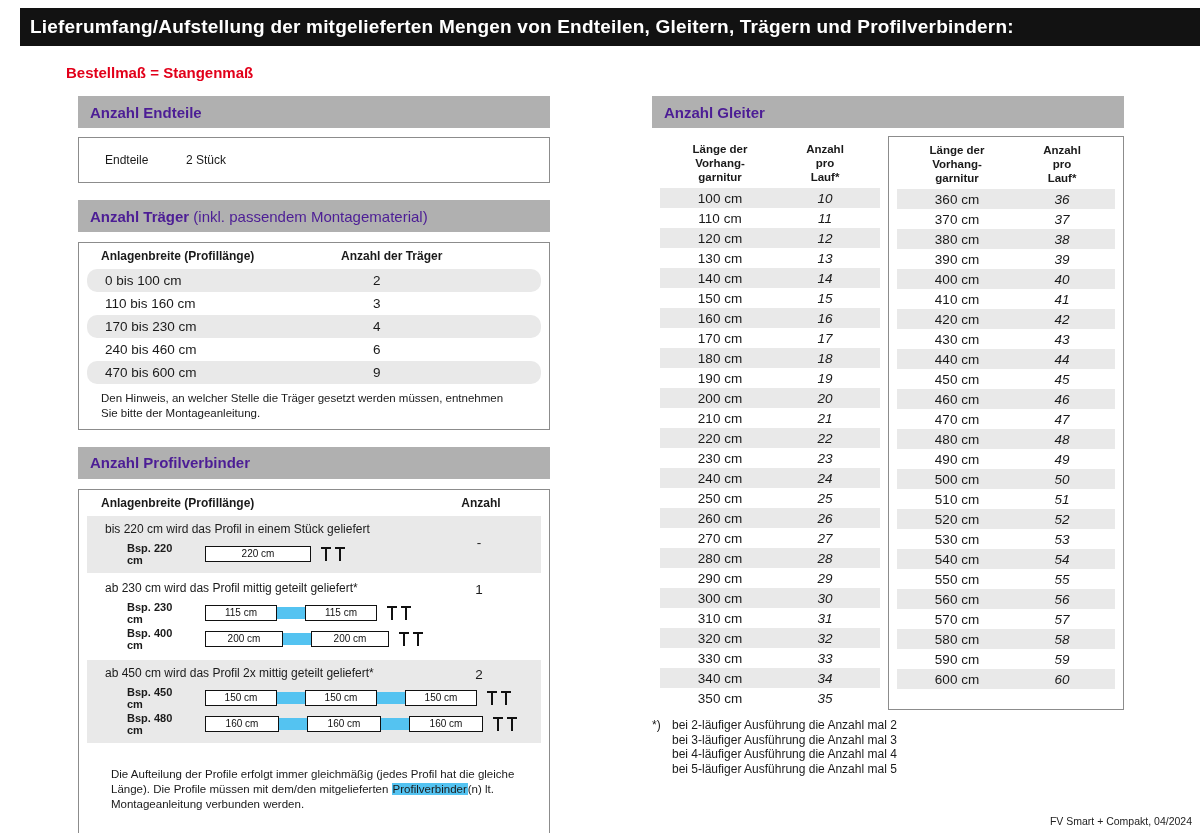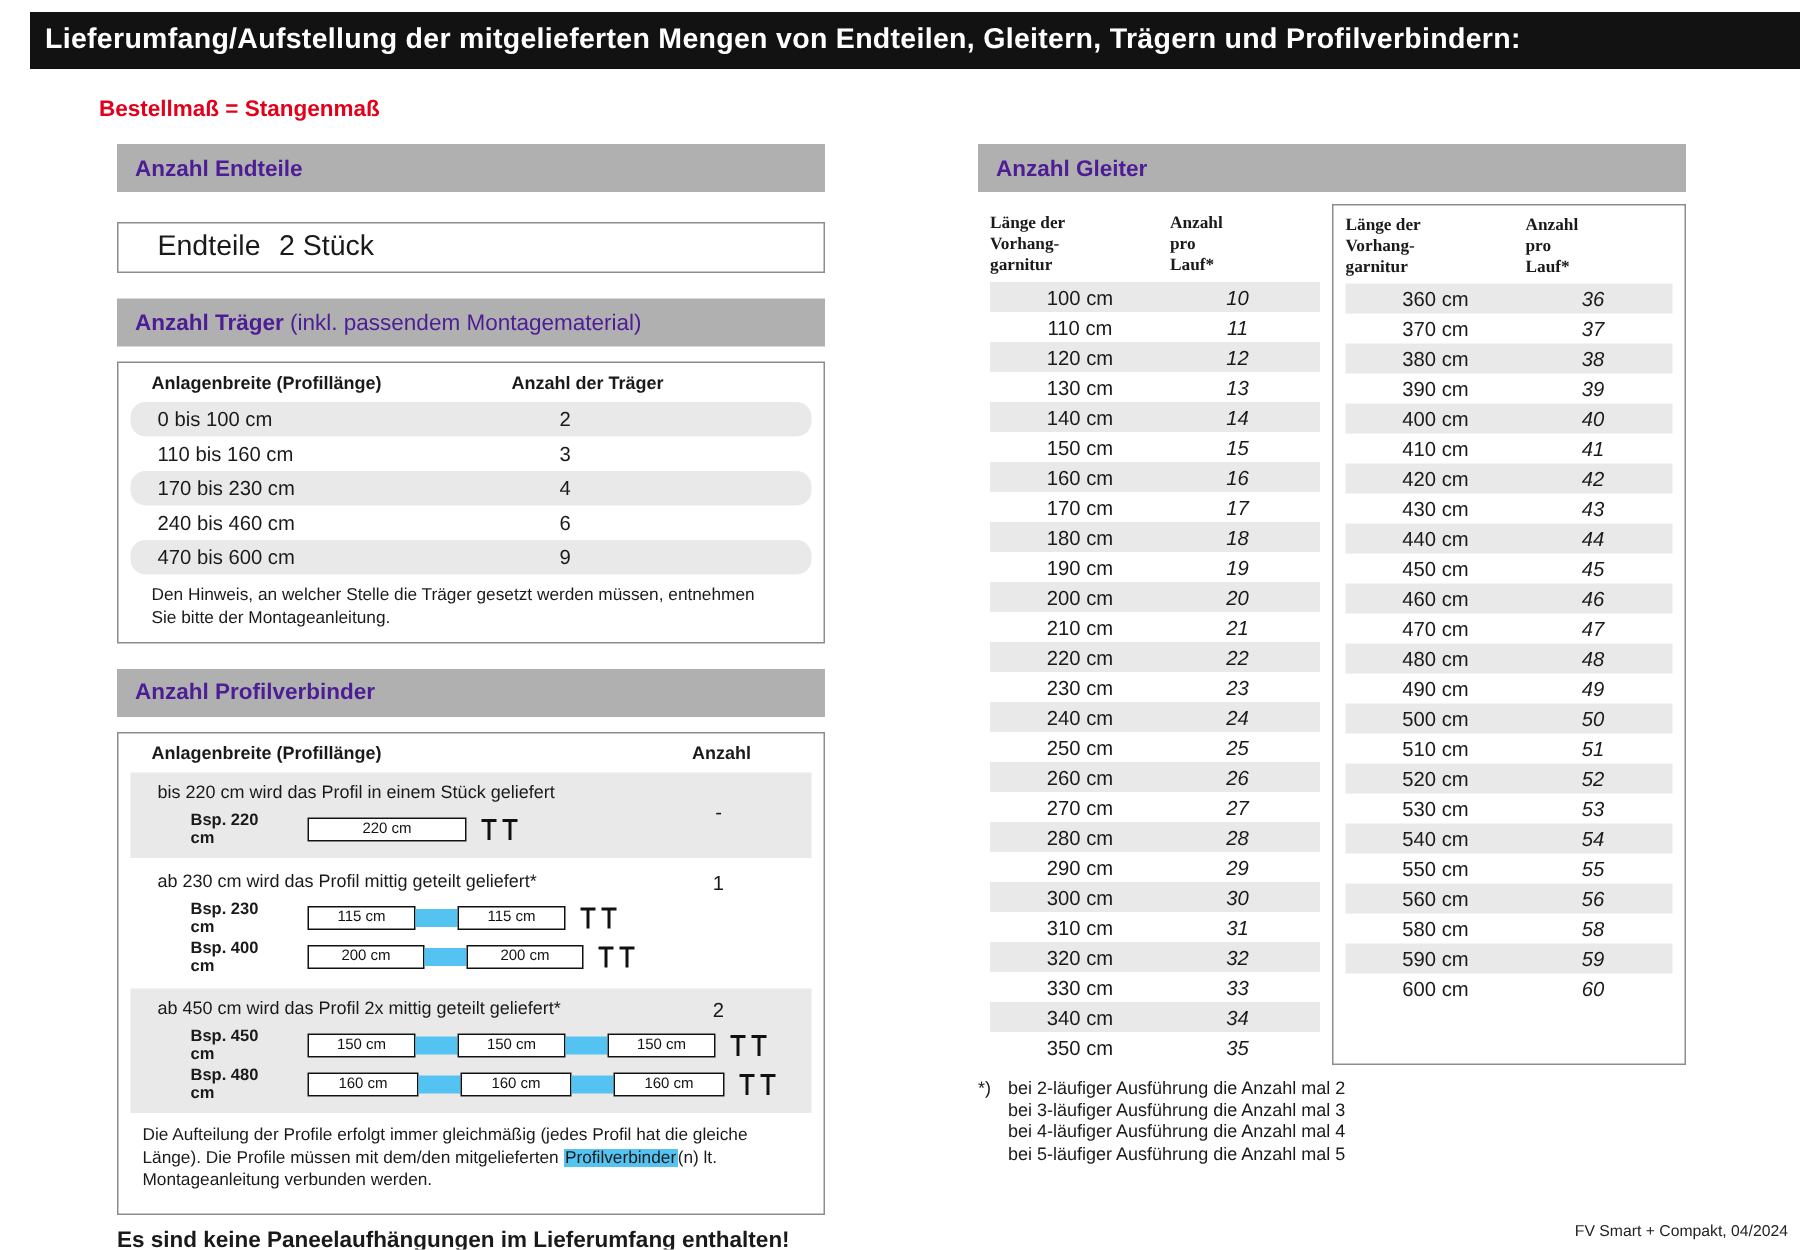--- a/index.html
+++ b/index.html
@@ -22,21 +22,21 @@
   .col-right { position:absolute; left:652px; top:96px; width:472px; }
   .section-bar {
     background:var(--bar-gray,#b0b0b0); height:32px;
     display:flex; align-items:center; padding-left:12px;
     font-size:15px; color:#4c1d95;
   }
   .section-bar .bold { font-weight:bold; }
   .box { border:1px solid #8c8c8c; background:#fff; }
 
   
-  .endteile-box { margin-top:20px; height:34px; display:flex; align-items:center; font-size:19px; }
+  .endteile-box { margin-top:9px; height:46px; display:flex; align-items:center; font-size:12px; }
   .endteile-box .lbl { margin-left:26px; width:81px; }
 
   
   .bar-traeger { margin-top:17px; }
   .traeger-box { margin-top:10px; padding-bottom:8px; }
   .t-head { height:26px; display:flex; align-items:center; position:relative; font-size:12px; font-weight:bold; }
   .t-head .c1 { padding-left:22px; }
   .t-head .c2 { position:absolute; left:262px; }
   .t-rows { margin:0 8px; }
   .t-rows div.row { height:23px; display:flex; align-items:center; position:relative; font-size:13.5px;border-radius:10px; }
@@ -60,30 +60,30 @@
   .pv-ex { display:flex; align-items:center; height:18px; margin-top:8px; padding-left:40px; }
   .pv-ex .bsp { width:64px; font-weight:bold; font-size:11px; }
   .pv-ex .bar { display:flex; align-items:center; margin-left:14px; }
   .seg {
     height:16px; border:1.5px solid #111; background:#fff;
     font-size:10px; display:flex; align-items:center; justify-content:center; color:#111;
   }
   .w220{width:106px} .w115{width:72px} .w200{width:78px} .w150{width:72px} .w160{width:74px}
   .conn { width:28px; height:12px; background:var(--connector-blue,#54c3f1); flex:none; }
   .bracket { margin-left:8px; flex:none; }
-  .pv-note { margin:8px; padding-left:8px; font-size:11.5px; line-height:1.32; width:452px; }
+  .pv-note { margin:24px; padding-left:8px; font-size:11.5px; line-height:1.32; width:452px; }
   .hl { background:var(--connector-blue,#54c3f1); padding:0 1px; }
   .no-panel { margin-top:8px; font-size:15px; font-weight:bold; }
 
   
   .g-tables { margin-top:8px; display:flex; }
   .g-half { width:236px; height:574px; }
   .g-half.bordered { border:1px solid #8c8c8c; }
   .g-head { height:52px; display:flex; padding-top:6px; margin:0 8px; font-size:11.5px; font-weight:bold; }
-  .g-head span { white-space:pre-line; line-height:1.22;font-family:Liberation Serif, serif; }
+  .g-head span { white-space:pre-line; text-align:center; line-height:1.22; }
   .g-head .h1 { width:120px; }
   .g-head .h2 { width:90px; }
   .g-rows { margin:0 8px; }
   .g-rows div.row { height:20px; display:flex; align-items:center; font-size:13.5px; }
   .g-rows div.row:nth-of-type(odd) { background:var(--stripe-gray,#e9e9e9); }
   .g-rows .len { width:120px; text-align:center; }
   .g-rows .cnt { width:90px; text-align:center;font-style:italic; }
   .g-foot { margin-top:8px; display:flex; font-size:12px; line-height:14.5px; }
   .g-foot .star { width:20px; }
   .footer {
@@ -502,20 +502,24 @@
           <div class="row">
             <span class="len">550 cm</span>
             <span class="cnt">55</span>
           </div>
 
           <div class="row">
             <span class="len">560 cm</span>
             <span class="cnt">56</span>
           </div>
 
+          <div class="row">
+            <span class="len">570 cm</span>
+            <span class="cnt">57</span>
+          </div>
 
           <div class="row">
             <span class="len">580 cm</span>
             <span class="cnt">58</span>
           </div>
 
           <div class="row">
             <span class="len">590 cm</span>
             <span class="cnt">59</span>
           </div>

